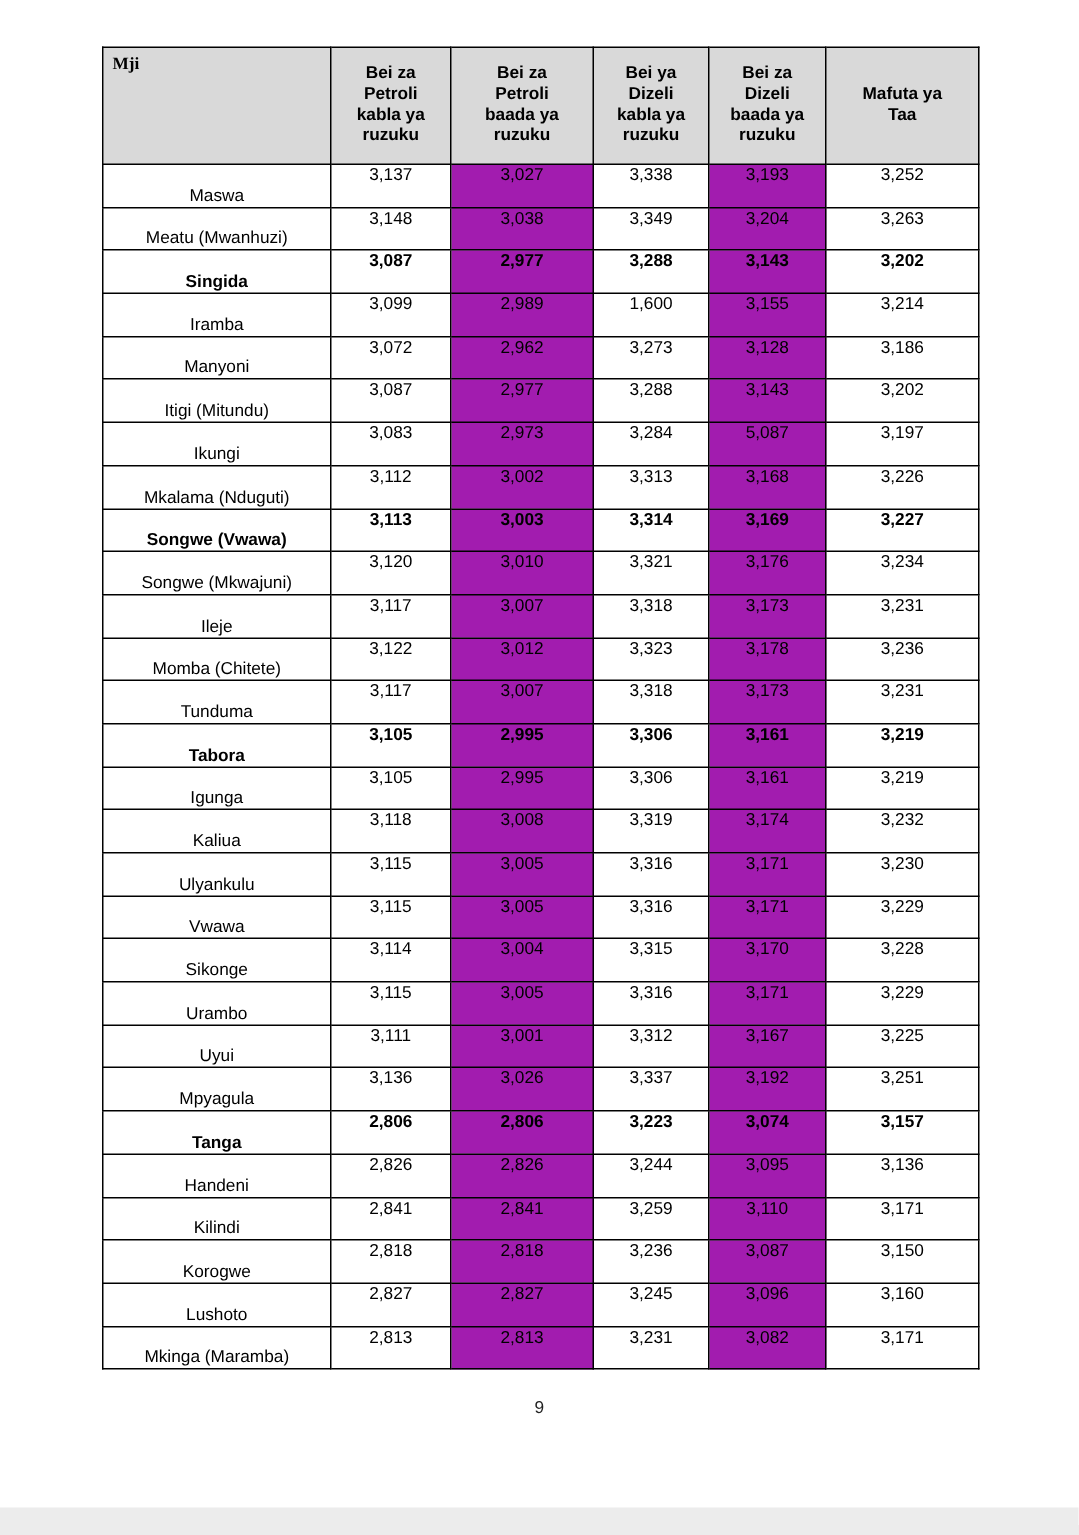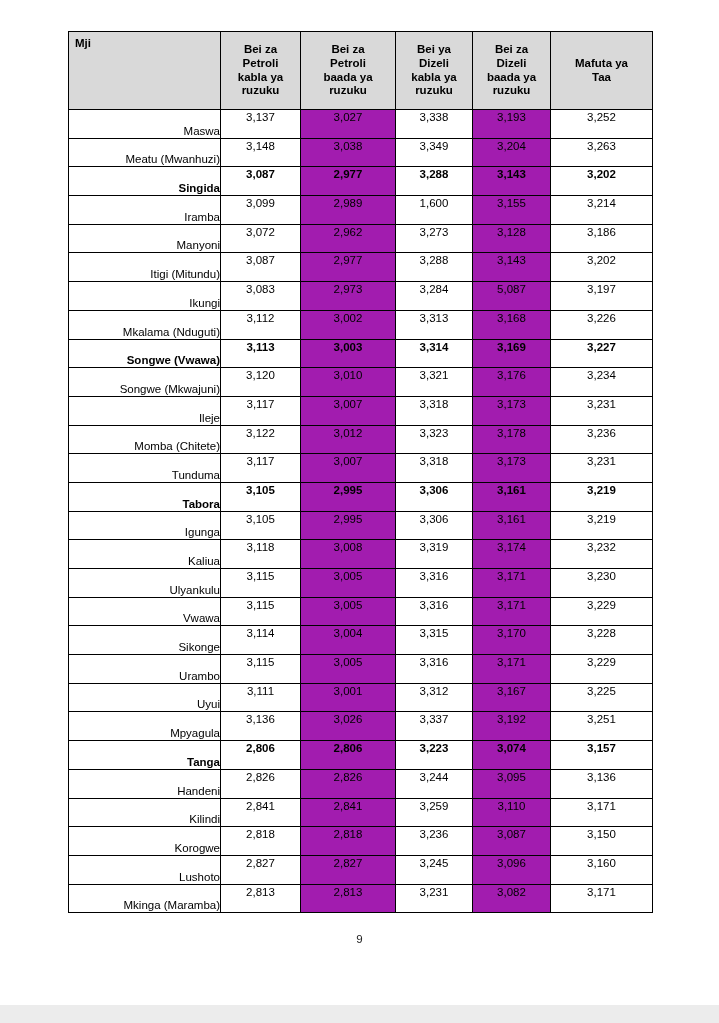--- a/index.html
+++ b/index.html
@@ -57,27 +57,28 @@
     height: 72px;
     vertical-align: middle;
     text-align: center;
     padding: 2px 3px;
   }
   thead th.h-mji {
     text-align: left;
     vertical-align: top;
     padding-left: 6px;
     padding-top: 5px;
+    font-family: Liberation Serif, serif;
   }
 
   
   tbody tr { height: 28.7px; }
 
   td.city {
-    text-align: right;
+    text-align: center;
     vertical-align: bottom;
     padding: 0 0 2px 6px;
     font-size: 11.5px;
     line-height: 13px;
     background: #ffffff;
   }
   td.num {
     text-align: center;
     vertical-align: top;
     padding: 1px 4px 0 4px;

